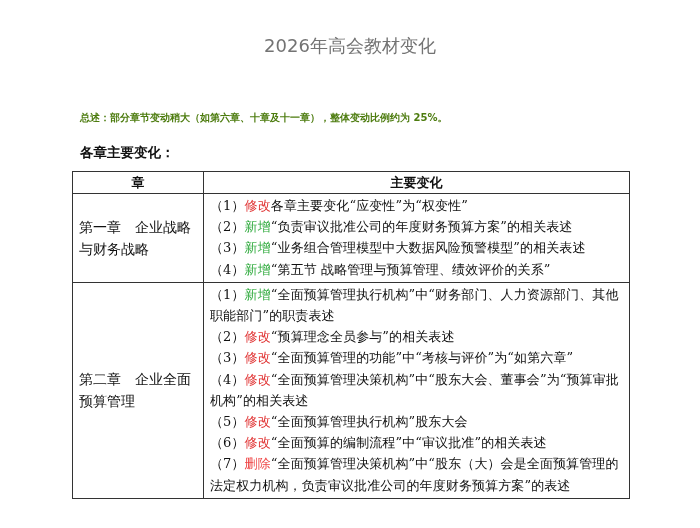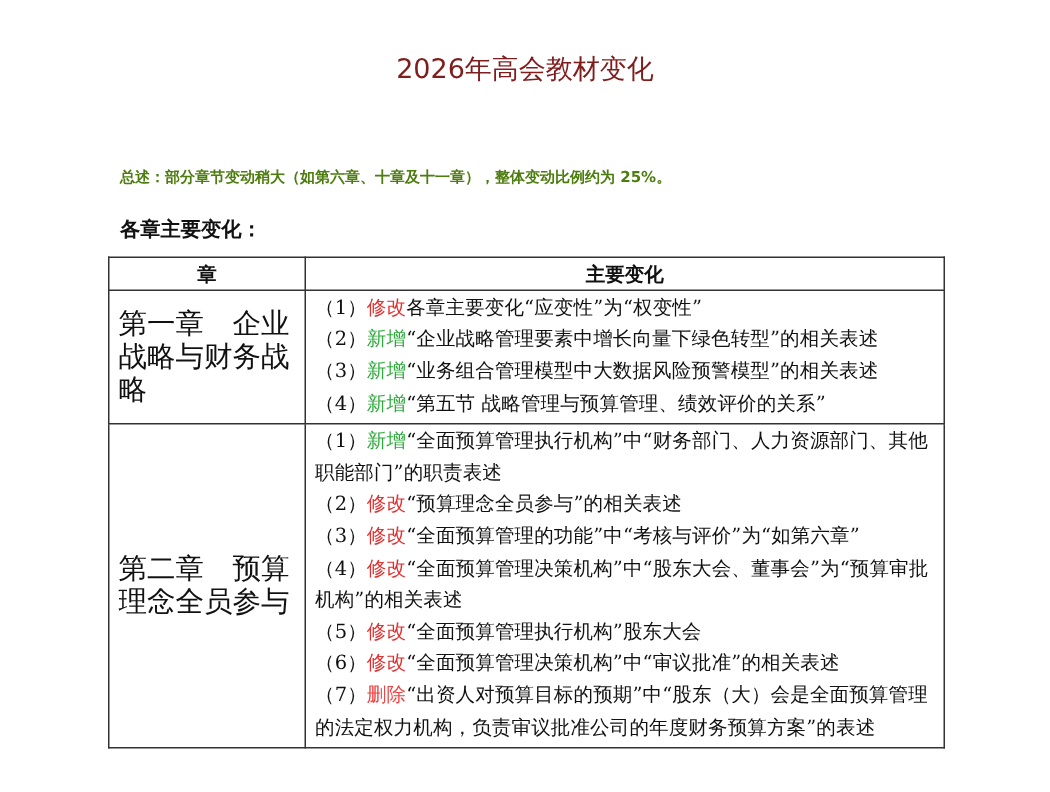--- a/index.html
+++ b/index.html
@@ -1,31 +1,31 @@
 <!DOCTYPE html>
 <html><head>
 <meta charset="utf-8">
 <style>
   html, body { margin:0; padding:0; background:#ffffff; }
   body { width:700px; height:528px; overflow:hidden; position:relative;
          font-family: "DejaVu Serif", "Liberation Serif", serif; color:#111; }
   .title { position:absolute; left:0; width:700px; top:34px; text-align:center;
-           font-size:18px; font-family:"DejaVu Sans", "Liberation Sans", sans-serif; color:#7f1d1d; }
+           font-size:18px; font-family:"DejaVu Sans", "Liberation Sans", sans-serif; color:#737373; }
   .summary { position:absolute; left:80px; top:111px; font-size:10px; font-weight:bold;
              font-family:"DejaVu Sans", "Liberation Sans", sans-serif; color:#4d7c0f; white-space:nowrap; }
   .section-label { position:absolute; left:80px; top:144px; font-size:13.5px; font-weight:bold;
              font-family:"DejaVu Sans", "Liberation Sans", sans-serif; color:#111; }
   table.changes { position:absolute; left:72px; top:171px; width:557px; border-collapse:collapse;
                   table-layout:fixed; font-size:13px; }
   table.changes td, table.changes th { border:1.5px solid #333; padding:0; vertical-align:middle; }
   table.changes th { font-weight:bold; font-family:"DejaVu Sans", "Liberation Sans", sans-serif;
                      font-size:13px; height:21px; text-align:center; }
   col.c1 { width:131px; }
   col.c2 { width:426px; }
-  td.chapter { padding:0 6px !important; line-height:22px; font-size:19px; }
+  td.chapter { padding:0 6px !important; line-height:22px; font-size:14px; }
   td.items { padding:1px 5px 2px 6px !important; }
   .item { line-height:21.2px; font-size:13px; letter-spacing:0.1px; }
   .tag-modify { color:#e03030; }
   .tag-add { color:#2eaa3c; }
   .tag-delete { color:#ef4444; }
 </style>
 </head>
 <body>
 
 <div class="title">2026年高会教材变化</div>
@@ -41,31 +41,31 @@
     <tr>
       <th>章</th>
       <th>主要变化</th>
     </tr>
   </thead>
   <tbody id="tbody">
       <tr>
         <td class="chapter">第一章　企业战略与财务战略</td>
         <td class="items">
           <div class="item"><span>（1）</span><span class="tag-modify">修改</span><span>各章主要变化“应变性”为“权变性”</span></div>
-          <div class="item"><span>（2）</span><span class="tag-add">新增</span><span>“企业战略管理要素中增长向量下绿色转型”的相关表述</span></div>
+          <div class="item"><span>（2）</span><span class="tag-add">新增</span><span>“负责审议批准公司的年度财务预算方案”的相关表述</span></div>
           <div class="item"><span>（3）</span><span class="tag-add">新增</span><span>“业务组合管理模型中大数据风险预警模型”的相关表述</span></div>
           <div class="item"><span>（4）</span><span class="tag-add">新增</span><span>“第五节 战略管理与预算管理、绩效评价的关系”</span></div>
         </td>
       </tr>
       <tr>
-        <td class="chapter">第二章　预算理念全员参与</td>
+        <td class="chapter">第二章　企业全面预算管理</td>
         <td class="items">
           <div class="item"><span>（1）</span><span class="tag-add">新增</span><span>“全面预算管理执行机构”中“财务部门、人力资源部门、其他职能部门”的职责表述</span></div>
           <div class="item"><span>（2）</span><span class="tag-modify">修改</span><span>“预算理念全员参与”的相关表述</span></div>
           <div class="item"><span>（3）</span><span class="tag-modify">修改</span><span>“全面预算管理的功能”中“考核与评价”为“如第六章”</span></div>
           <div class="item"><span>（4）</span><span class="tag-modify">修改</span><span>“全面预算管理决策机构”中“股东大会、董事会”为“预算审批机构”的相关表述</span></div>
           <div class="item"><span>（5）</span><span class="tag-modify">修改</span><span>“全面预算管理执行机构”股东大会</span></div>
-          <div class="item"><span>（6）</span><span class="tag-modify">修改</span><span>“全面预算管理决策机构”中“审议批准”的相关表述</span></div>
-          <div class="item"><span>（7）</span><span class="tag-delete">删除</span><span>“出资人对预算目标的预期”中“股东（大）会是全面预算管理的法定权力机构，负责审议批准公司的年度财务预算方案”的表述</span></div>
+          <div class="item"><span>（6）</span><span class="tag-modify">修改</span><span>“全面预算的编制流程”中“审议批准”的相关表述</span></div>
+          <div class="item"><span>（7）</span><span class="tag-delete">删除</span><span>“全面预算管理决策机构”中“股东（大）会是全面预算管理的法定权力机构，负责审议批准公司的年度财务预算方案”的表述</span></div>
         </td>
       </tr>
     </tbody>
 </table>
 
 </body></html>

